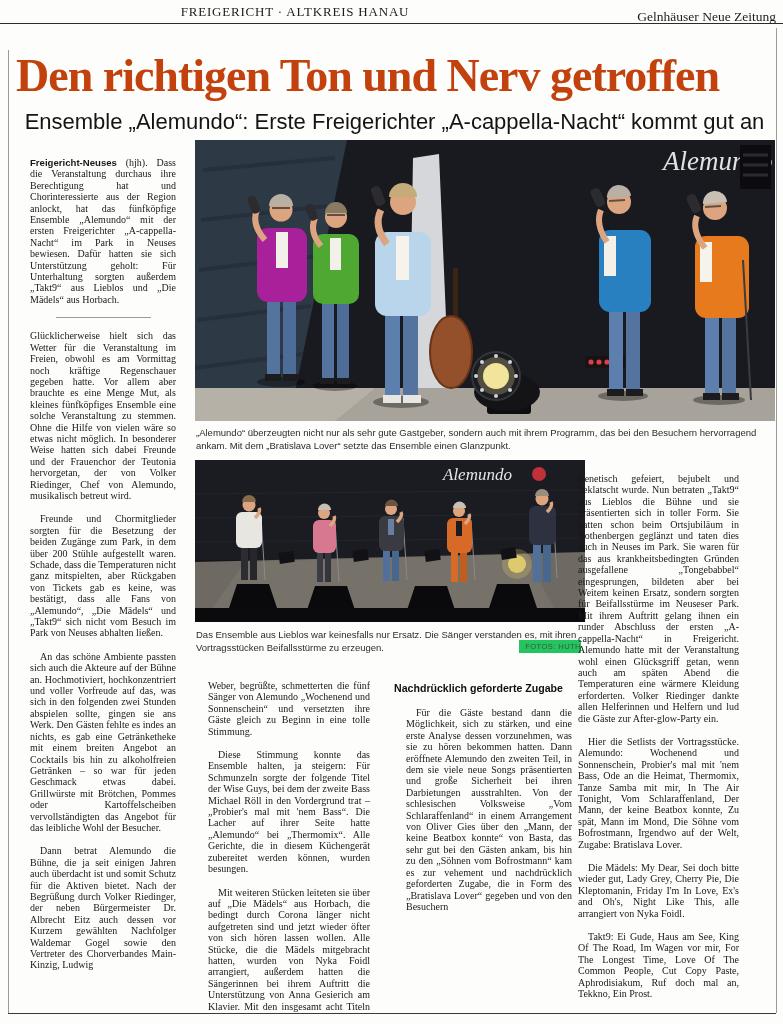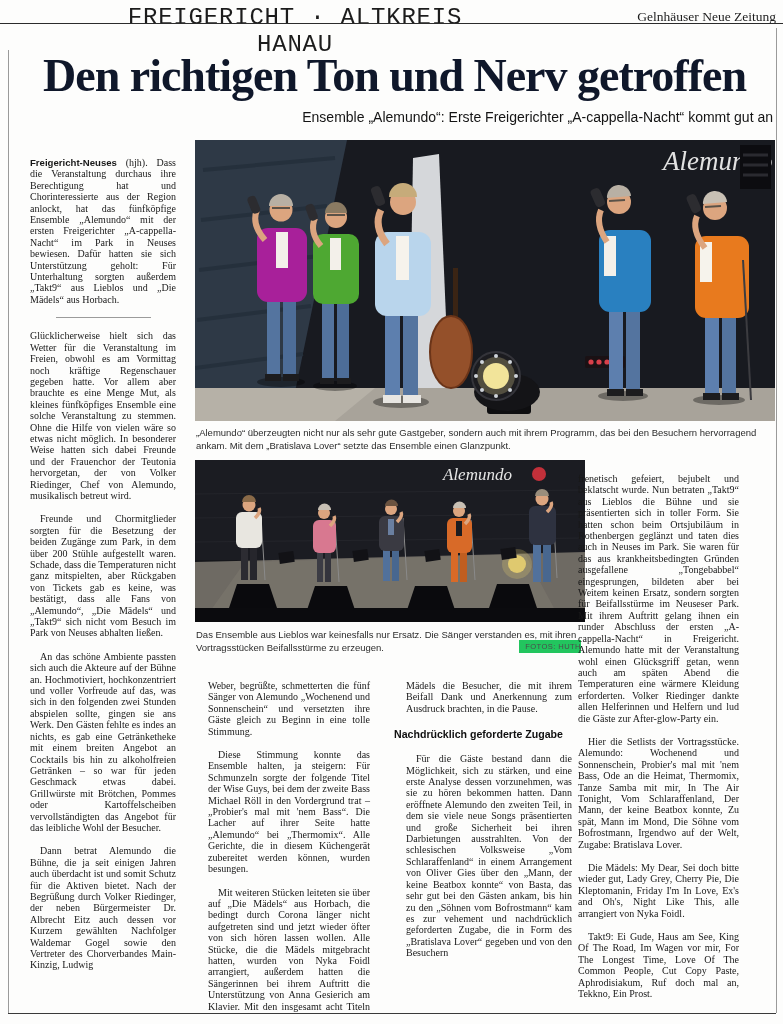--- a/index.html
+++ b/index.html
@@ -1,32 +1,32 @@
 <!DOCTYPE html>
 <html lang="de"><head>
 <meta charset="utf-8">
 <style>
   html,body{margin:0;padding:0;background:#e9e7e2;}
   .page{position:relative;width:783px;height:1024px;background:#fdfdfc;margin:0 auto;
         font-family:"Liberation Serif",serif;color:#161616;overflow:hidden;}
   
   .masthead-title{position:absolute;left:100px;top:4px;width:390px;text-align:center;
-     font-family:Liberation Mono, monospace;font-size:24px;letter-spacing:.8px;color:#1c1c1c;}
+     font-family:Liberation Serif, serif;font-size:13px;letter-spacing:.8px;color:#1c1c1c;}
   .masthead-paper{position:absolute;right:7px;top:9px;font-family:"Liberation Serif",serif;
      font-size:13.5px;color:#1c1c1c;}
   .masthead-rule{position:absolute;left:0;top:23px;width:783px;height:1px;background:#2b2b2b;}
   .rule-left{position:absolute;left:8px;top:50px;width:1px;height:963px;background:#9a9a9a;}
   .rule-right{position:absolute;left:776px;top:28px;width:1px;height:985px;background:#9a9a9a;}
   .rule-bottom{position:absolute;left:8px;top:1013px;width:768px;height:1px;background:#3a3a3a;}
   
-  .headline{position:absolute;left:16px;top:50px;width:757px;text-align:center;
+  .headline{position:absolute;left:16px;top:50px;width:757px;
      font-family:"Liberation Serif",serif;font-weight:bold;font-size:46px;line-height:52px;
-     letter-spacing:-1px;color:#0f172a;white-space:nowrap;}
-  .subheadline{position:absolute;left:16px;top:109px;width:757px;text-align:right;
-     font-family:"Liberation Sans",sans-serif;font-size:14px;color:#141414;}
+     letter-spacing:-1px;color:#c2410c;white-space:nowrap;}
+  .subheadline{position:absolute;left:16px;top:109px;width:757px;text-align:center;
+     font-family:"Liberation Sans",sans-serif;font-size:22px;color:#141414;}
   
   .col{position:absolute;overflow:hidden;text-align:justify;
      font-family:"Liberation Serif",serif;font-size:10px;line-height:11.4px;color:#181818;
      hyphens:auto;-webkit-hyphens:auto;}
   .col p{margin:12px;text-indent:10px;}
   .col p.first{text-indent:0;}
   .dateline{font-family:"Liberation Sans",sans-serif;font-weight:bold;font-size:9.6px;}
   .pdivider{width:95px;height:1px;background:#9b9b9b;margin:11px auto 11px auto;}
   .crosshead{font-family:"Liberation Sans",sans-serif;font-weight:bold;font-size:10.6px;
      line-height:13px;margin:12px 0 10px 0;text-align:left;text-indent:0;color:#101010;}
@@ -287,21 +287,20 @@
     <span class="credit">FOTOS: HUTH</span>
   </div>
 
   <div class="col" style="left:196px;top:668px;width:186px;height:344px;font-family:Liberation Serif, serif;">
     <p class="first">Weber, begrüßte, schmetterten die fünf Sänger von Alemundo „Wochenend und Sonnenschein“ und versetzten ihre Gäste gleich zu Beginn in eine tolle Stimmung.</p>
     <p>Diese Stimmung konnte das Ensemble halten, ja steigern: Für Schmunzeln sorgte der folgende Titel der Wise Guys, bei dem der zweite Bass Michael Röll in den Vordergrund trat – „Probier's mal mit 'nem Bass“. Die Lacher auf ihrer Seite hatte „Alemundo“ bei „Thermomix“. Alle Gerichte, die in diesem Küchengerät zubereitet werden können, wurden besungen.</p>
     <p>Mit weiteren Stücken leiteten sie über auf „Die Mädels“ aus Horbach, die bedingt durch Corona länger nicht aufgetreten sind und jetzt wieder öfter von sich hören lassen wollen. Alle Stücke, die die Mädels mitgebracht hatten, wurden von Nyka Foidl arrangiert, außerdem hatten die Sängerinnen bei ihrem Auftritt die Unterstützung von Anna Gesierich am Klavier. Mit den insgesamt acht Titeln entließen die</p>
   </div>
 
   <div class="col" style="left:394px;top:668px;width:190px;height:344px;">
-    <p class="first">Mädels die Besucher, die mit ihrem Beifall Dank und Anerkennung zum Ausdruck brachten, in die Pause.</p>
     <div class="crosshead col3-head">Nachdrücklich geforderte Zugabe</div>
     <p>Für die Gäste bestand dann die Möglichkeit, sich zu stärken, und eine erste Analyse dessen vorzunehmen, was sie zu hören bekommen hatten. Dann eröffnete Alemundo den zweiten Teil, in dem sie viele neue Songs präsentierten und große Sicherheit bei ihren Darbietungen ausstrahlten. Von der schlesischen Volksweise „Vom Schlaraffenland“ in einem Arrangement von Oliver Gies über den „Mann, der keine Beatbox konnte“ von Basta, das sehr gut bei den Gästen ankam, bis hin zu den „Söhnen vom Bofrostmann“ kam es zur vehement und nachdrücklich geforderten Zugabe, die in Form des „Bratislava Lover“ gegeben und von den Besuchern</p>
   </div>
 
   <div class="col" style="left:566px;top:461px;width:185px;height:551px;">
     <p class="first">frenetisch gefeiert, bejubelt und beklatscht wurde. Nun betraten „Takt9“ aus Lieblos die Bühne und sie präsentierten sich in toller Form. Sie hatten schon beim Ortsjubiläum in Rothenbergen geglänzt und taten dies auch in Neuses im Park. Sie waren für das aus krankheitsbedingten Gründen ausgefallene „Tongebabbel“ eingesprungen, bildeten aber bei Weitem keinen Ersatz, sondern sorgten für Beifallsstürme im Neuseser Park. Mit ihrem Auftritt gelang ihnen ein runder Abschluss der ersten „A-cappella-Nacht“ in Freigericht. Alemundo hatte mit der Veranstaltung wohl einen Glücksgriff getan, wenn auch am späten Abend die Temperaturen eine wärmere Kleidung erforderten. Volker Riedinger dankte allen Helferinnen und Helfern und lud die Gäste zur After-glow-Party ein.</p>
     <p>Hier die Setlists der Vortragsstücke. Alemundo: Wochenend und Sonnenschein, Probier's mal mit 'nem Bass, Ode an die Heimat, Thermomix, Tanze Samba mit mir, In The Air Tonight, Vom Schlaraffenland, Der Mann, der keine Beatbox konnte, Zu spät, Mann im Mond, Die Söhne vom Bofrostmann, Irgendwo auf der Welt, Zugabe: Bratislava Lover.</p>
     <p>Die Mädels: My Dear, Sei doch bitte wieder gut, Lady Grey, Cherry Pie, Die Kleptomanin, Friday I'm In Love, Ex's and Oh's, Night Like This, alle arrangiert von Nyka Foidl.</p>
     <p>Takt9: Ei Gude, Haus am See, King Of The Road, Im Wagen vor mir, For The Longest Time, Love Of The Common People, Cut Copy Paste, Aphrodisiakum, Ruf doch mal an, Tekkno, Ein Prost.</p>
   </div>

